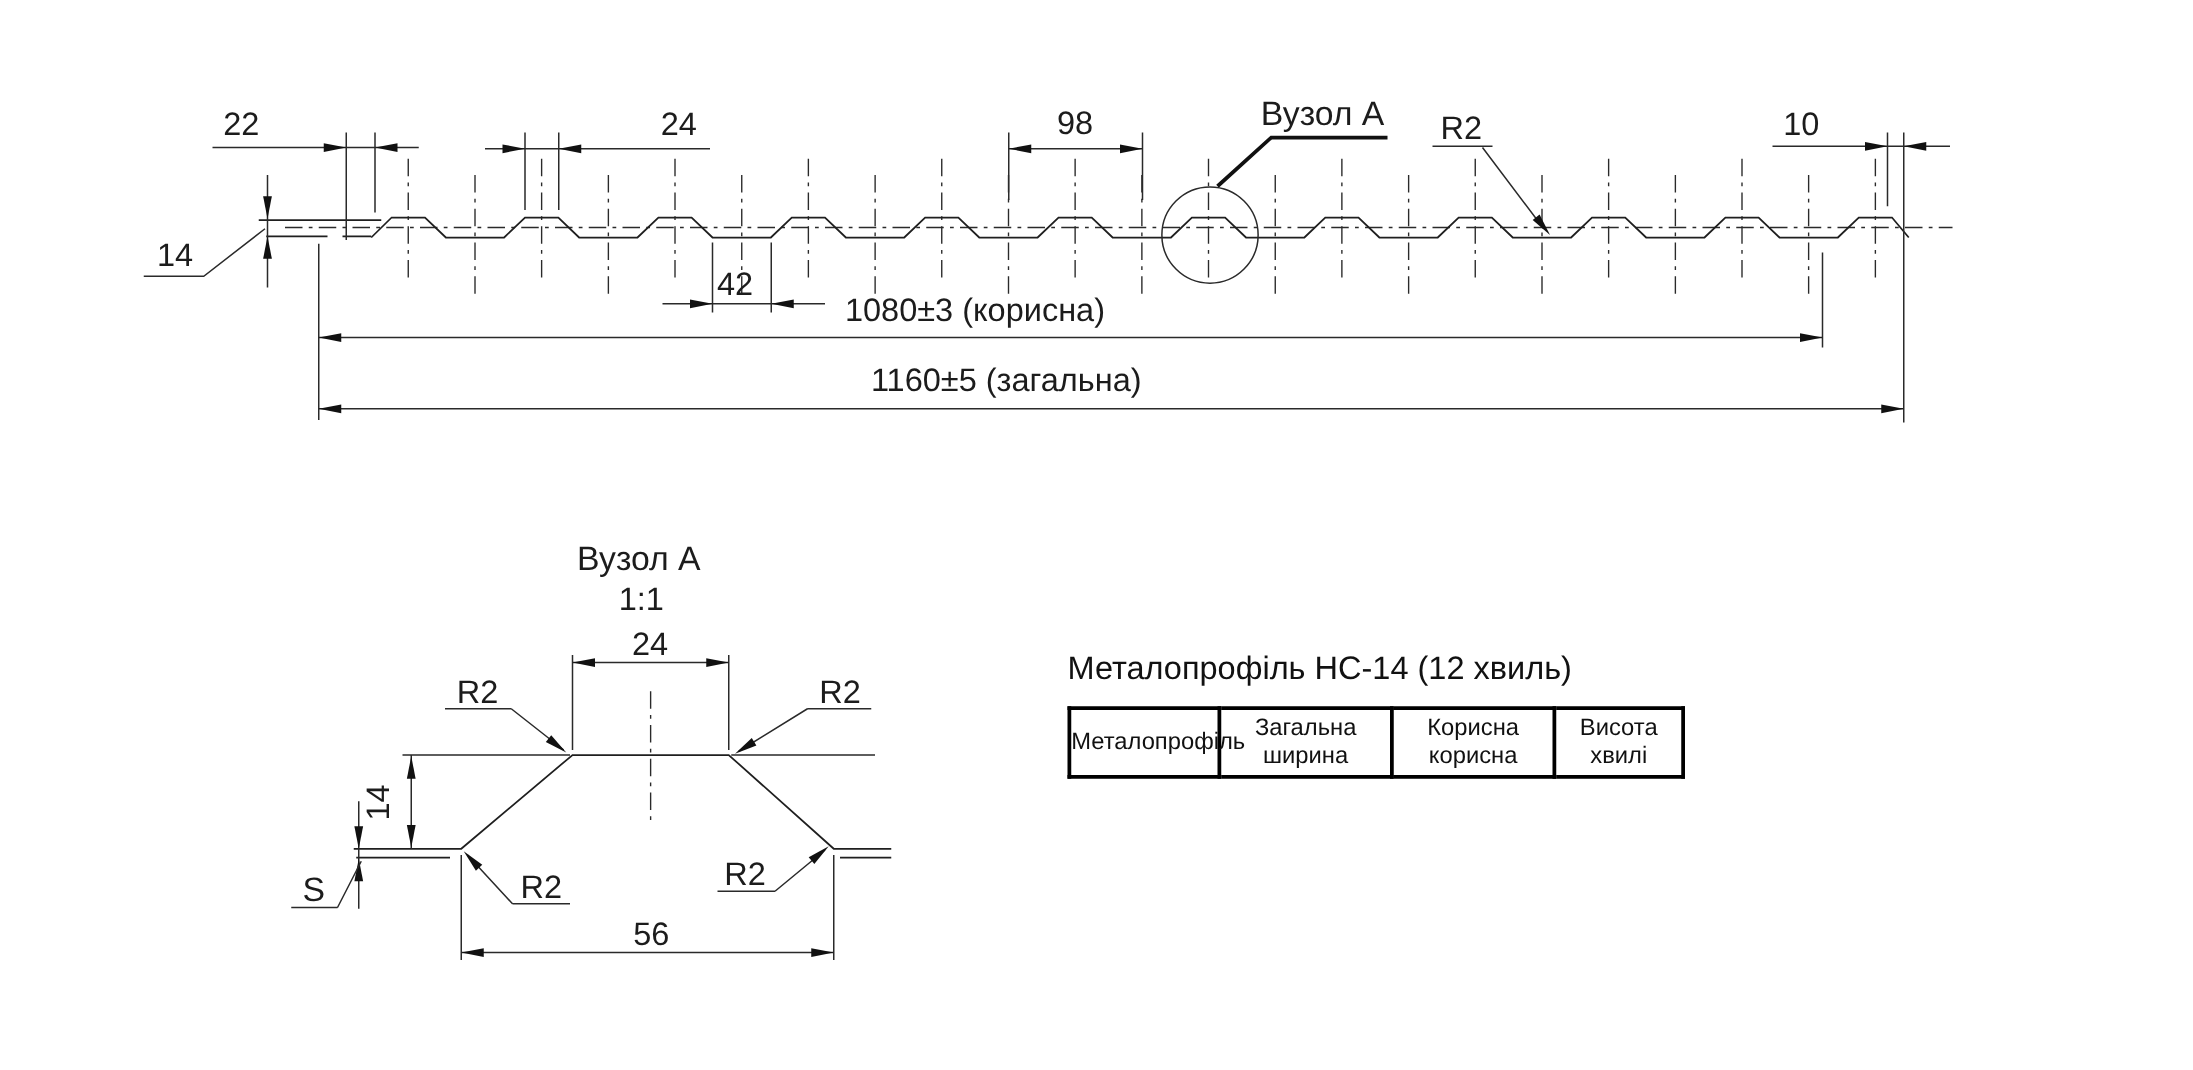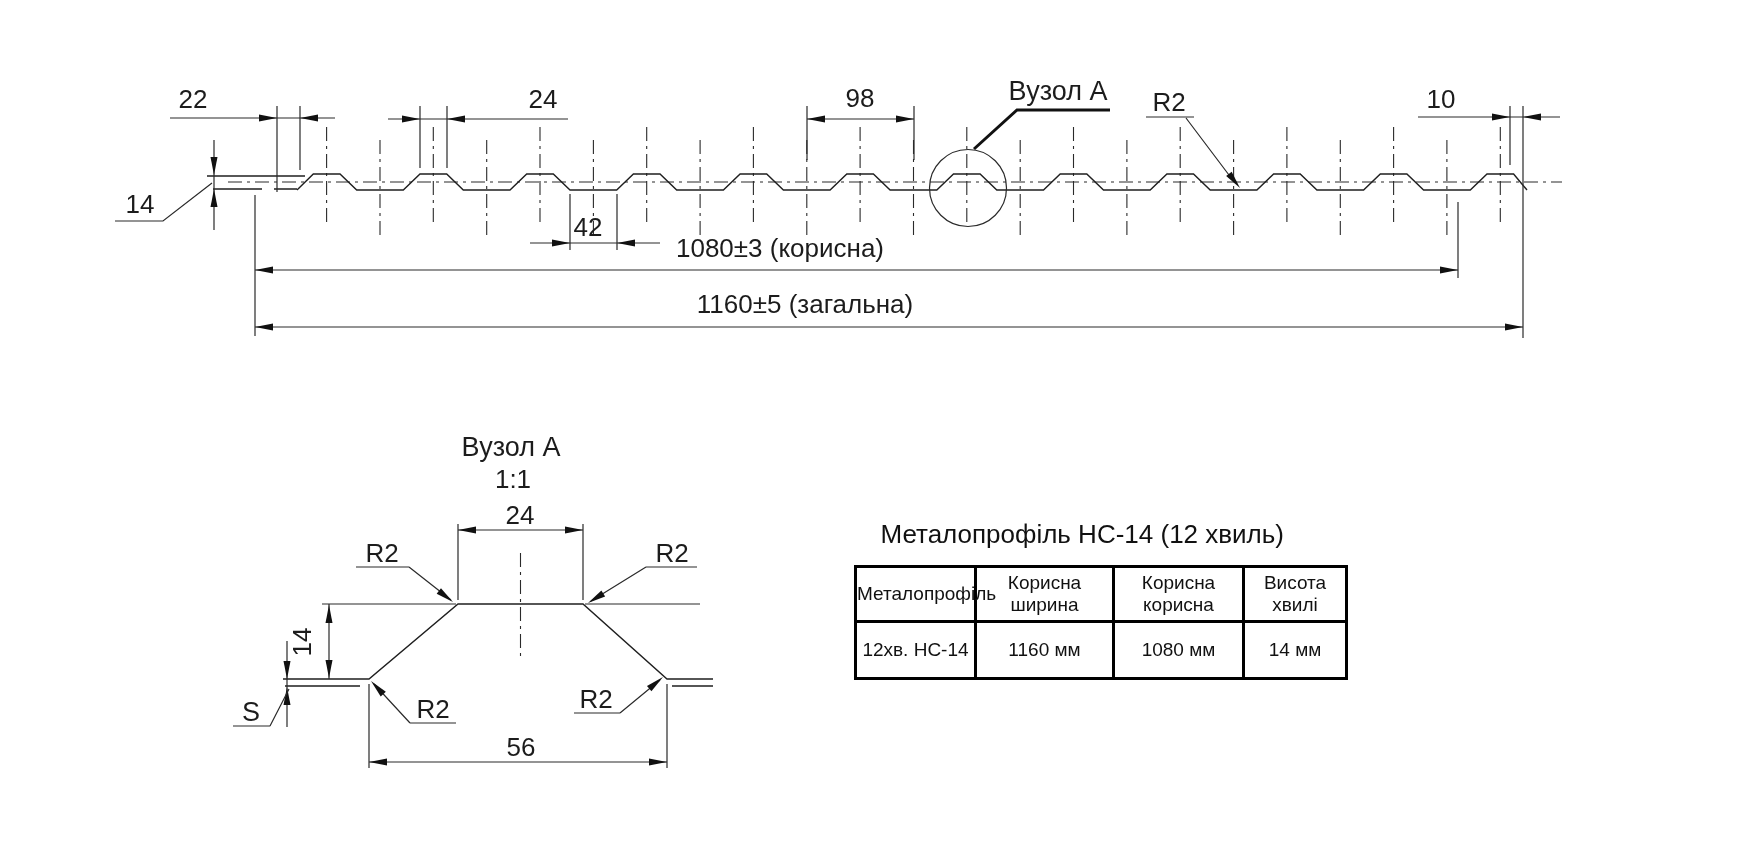--- a/index.html
+++ b/index.html
@@ -7,21 +7,21 @@
          font-family:"Liberation Sans", sans-serif;padding-left:14px;}
   svg{position:absolute;left:0;top:0;}
   svg text{fill:#1c1c1c;font-family:"Liberation Sans", sans-serif;}
   .dimtxt{font-size:26px;}
   .bigtxt{font-size:27px;}
   .thin{stroke:#2a2a2a;stroke-width:1.2;fill:none;}
   .prof{stroke:#1f1f1f;stroke-width:1.4;fill:none;}
   .cl{stroke:#2a2a2a;stroke-width:1.1;fill:none;stroke-dasharray:14 5 3 5;}
   .thick{stroke:#111;stroke-width:3;fill:none;}
   .arr{fill:#111;stroke:none;}
-  .spec-title{position:absolute;left:854px;top:519px;width:430px;text-align:right;
+  .spec-title{position:absolute;left:854px;top:519px;width:430px;text-align:left;
               font-size:26px;color:#111;}
   .spec-table{position:absolute;left:854px;top:565px;border-collapse:collapse;
               table-layout:fixed;width:491px;}
   .spec-table td{border:3px solid #000;text-align:center;vertical-align:middle;
                  font-size:19px;color:#111;padding:0;}
   .spec-table tr.hdr td{height:52px;}
   .spec-table tr.dat td{height:54px;}
 </style>
 </head>
 <body>
@@ -175,26 +175,20 @@
   <table class="spec-table">
     <colgroup>
       <col style="width:120px">
         <col style="width:138px">
         <col style="width:130px">
         <col style="width:103px">
     </colgroup>
     <tbody>
         <tr class="hdr">
       <td>Металопрофіль</td>
-      <td>Корисна ширина</td>
+      <td>Загальна ширина</td>
       <td>Корисна корисна</td>
       <td>Висота хвилі</td>
-    </tr>
-    <tr class="dat">
-      <td>12хв. НС-14</td>
-      <td>1160 мм</td>
-      <td>1080 мм</td>
-      <td>14 мм</td>
     </tr>
   </tbody>
     </table>
 
 </div>
 
 </body></html>

